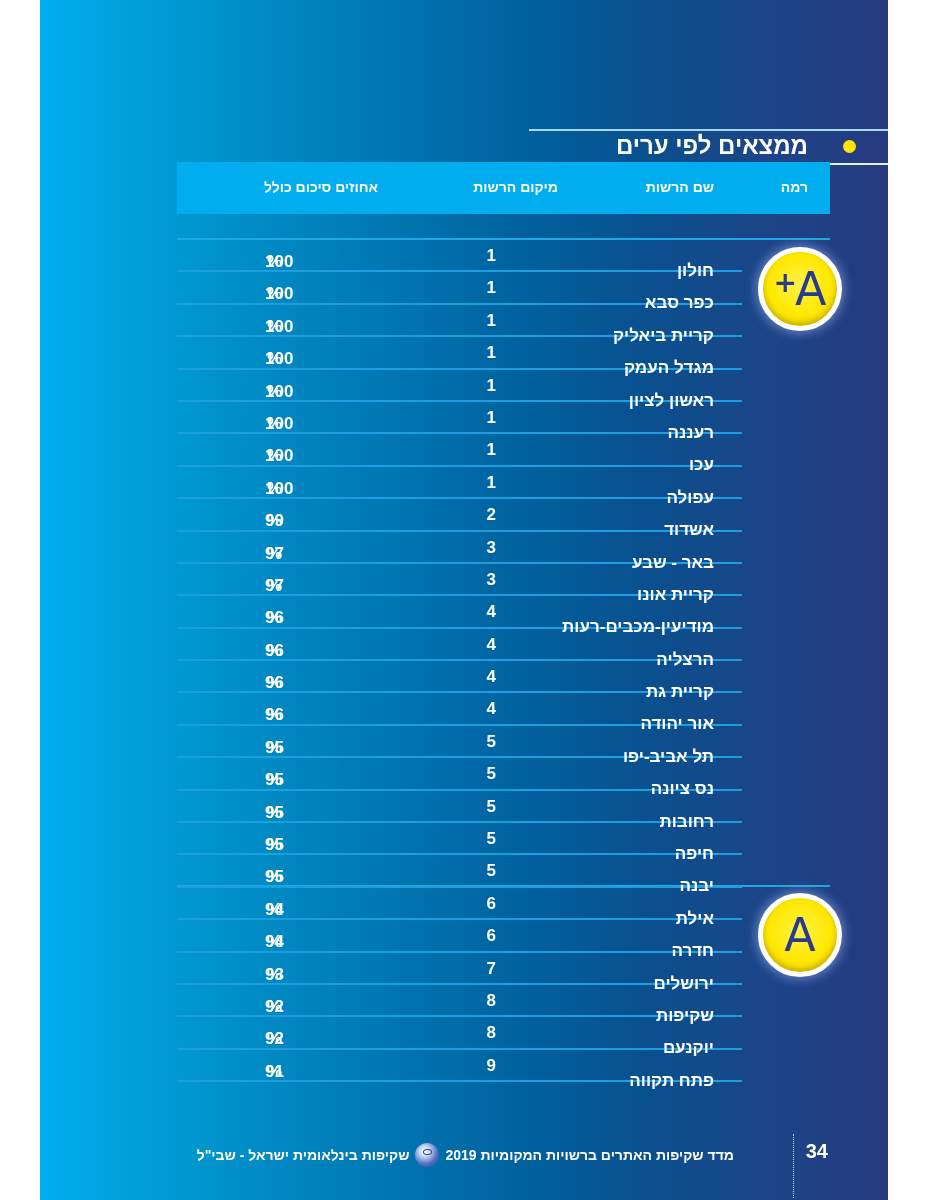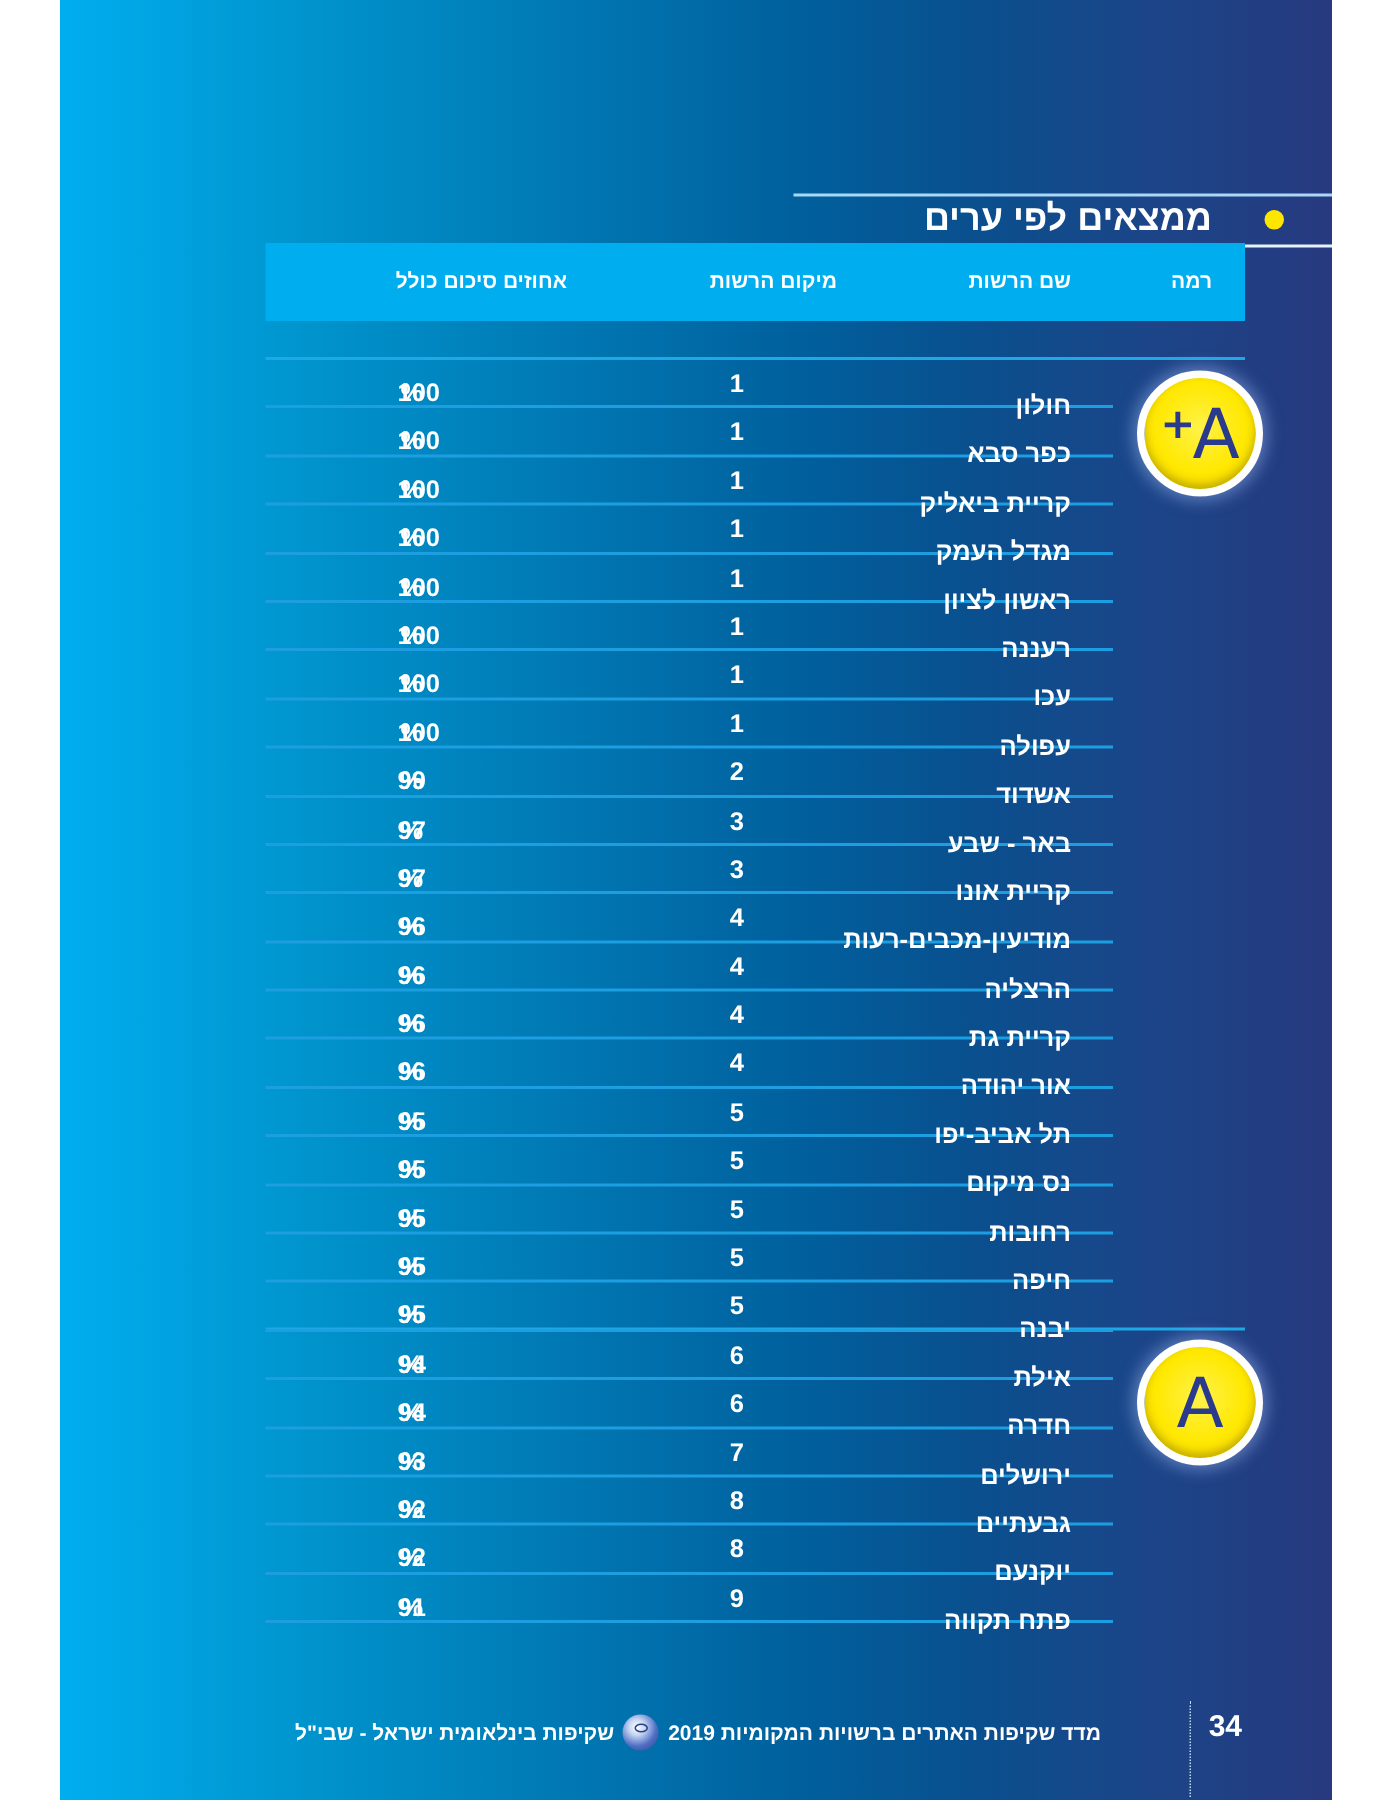--- a/index.html
+++ b/index.html
@@ -248,21 +248,21 @@
       </div>
       <div class="row">
         <span class="c-name">תל אביב-יפו</span>
         <span class="c-rank">5</span>
         <span class="c-pct">
           <span>95</span>
           <span class="pct-sign">%</span>
         </span>
       </div>
       <div class="row">
-        <span class="c-name">נס מיקום</span>
+        <span class="c-name">נס ציונה</span>
         <span class="c-rank">5</span>
         <span class="c-pct">
           <span>95</span>
           <span class="pct-sign">%</span>
         </span>
       </div>
       <div class="row">
         <span class="c-name">רחובות</span>
         <span class="c-rank">5</span>
         <span class="c-pct">
@@ -304,21 +304,21 @@
       </div>
       <div class="row">
         <span class="c-name">ירושלים</span>
         <span class="c-rank">7</span>
         <span class="c-pct">
           <span>93</span>
           <span class="pct-sign">%</span>
         </span>
       </div>
       <div class="row">
-        <span class="c-name">גבעתיים</span>
+        <span class="c-name">שקיפות</span>
         <span class="c-rank">8</span>
         <span class="c-pct">
           <span>92</span>
           <span class="pct-sign">%</span>
         </span>
       </div>
       <div class="row">
         <span class="c-name">יוקנעם</span>
         <span class="c-rank">8</span>
         <span class="c-pct">

